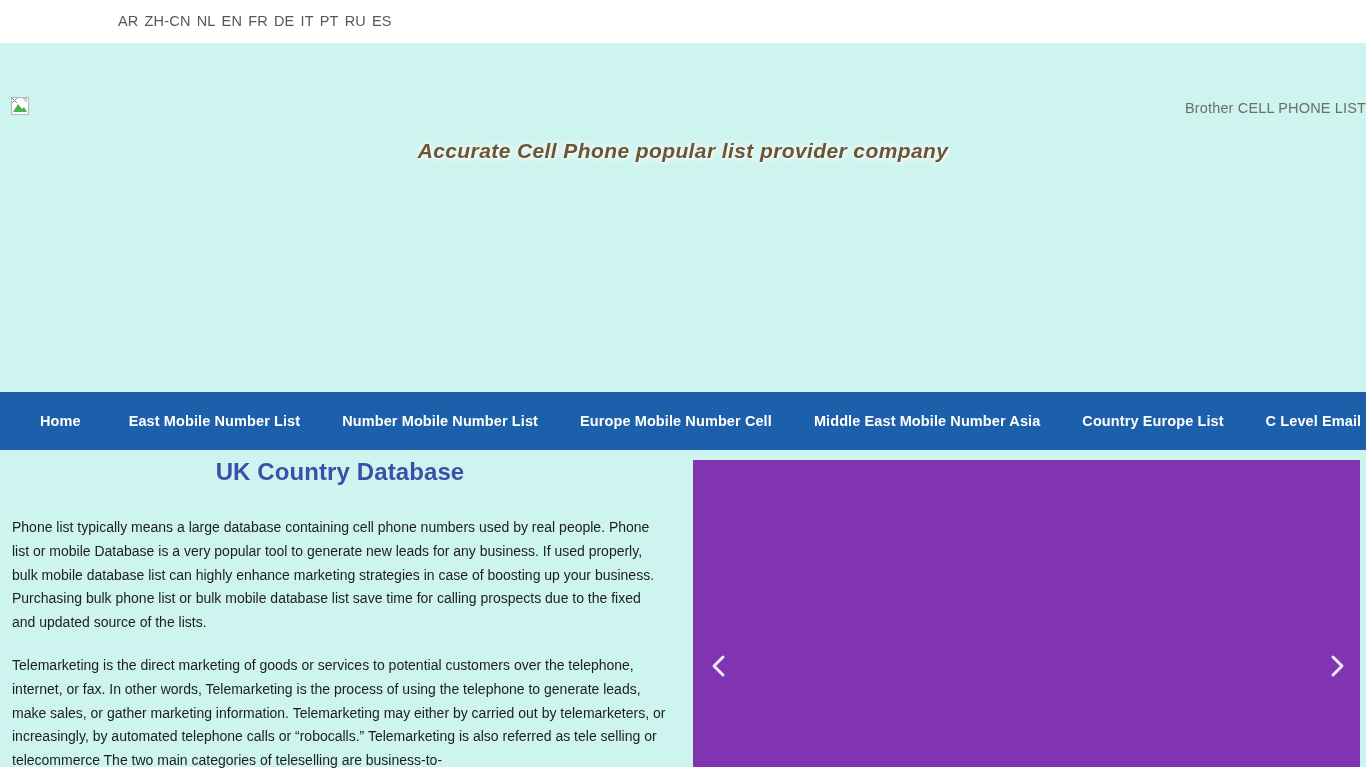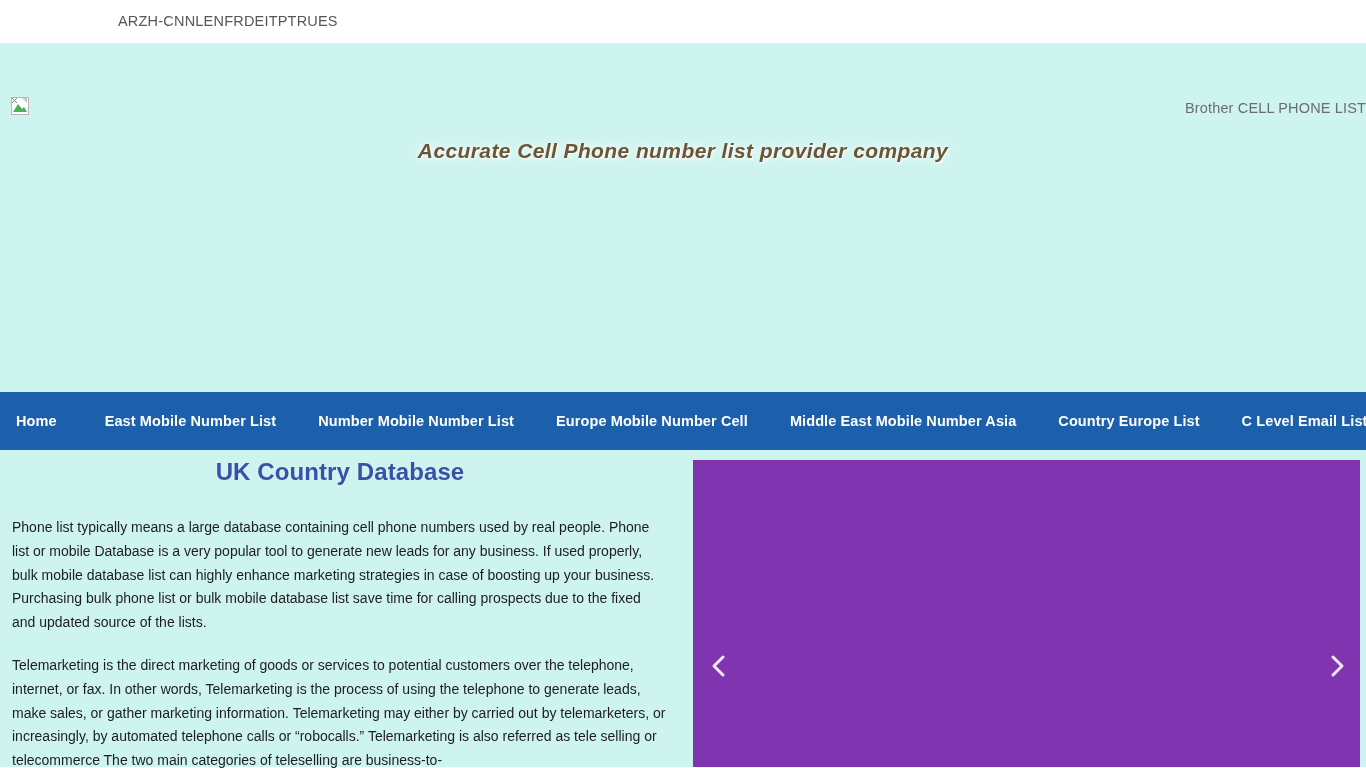--- a/index.html
+++ b/index.html
@@ -26,20 +26,21 @@
   .lang-bar {
     height: 43px;
     background: #ffffff;
     display: flex;
     align-items: center;
     padding-left: 118px;
   }
   .lang-list {
     display: flex;
     align-items: flex-end;
+    gap: 6px;
   }
   .lang-link {
     font-size: 14.5px;
     color: #575757;
     text-decoration: none;
     letter-spacing: 0.2px;
     line-height: 1;
     cursor: pointer;
   }
 
@@ -80,21 +81,21 @@
     letter-spacing: 0.4px;
     text-shadow: 0 0 6px #e9f7f6, 1px 1px 2px #ffffff, 0 0 12px #ffffff;
   }
 
   
   .navbar {
     height: 58px;
     background: #1c5fab;
     display: flex;
     align-items: center;
-    padding-left: 16px;
+    padding-left: 40px;
   }
   .nav-item {
     color: #ffffff;
     font-size: 14.5px;
     font-weight: bold;
     text-decoration: none;
     white-space: nowrap;
     margin-right: 42px;
     cursor: pointer;
     letter-spacing: 0.1px;
@@ -182,21 +183,21 @@
   <div class="masthead">
     <span class="broken-img">
       <svg width="18" height="18" viewBox="0 0 18 18">
         <rect x="0.5" y="0.5" width="17" height="17" fill="#ffffff" stroke="#b8b8b8"></rect>
         <polygon points="2,15 7,7 11,12 13,10 16,15" fill="#4caf50"></polygon>
         <polygon points="11,1 16,1 16,6" fill="#9e9e9e" opacity="0.55"></polygon>
         <path d="M1 1 L6 6 M6 1 L1 6" stroke="#7a7a7a" stroke-width="0.9" fill="none"></path>
       </svg>
     </span>
     <div class="site-title">Brother CELL PHONE LIST</div>
-    <div class="tagline">Accurate Cell Phone number list provider company</div>
+    <div class="tagline">Accurate Cell Phone popular list provider company</div>
   </div>
 
   <nav class="navbar">
     <a class="nav-item">Home</a>
     <a class="nav-item">East Mobile Number List</a>
     <a class="nav-item">Number Mobile Number List</a>
     <a class="nav-item">Europe Mobile Number Cell</a>
     <a class="nav-item">Middle East Mobile Number Asia</a>
     <a class="nav-item">Country Europe List</a>
     <a class="nav-item">C Level Email List</a>

